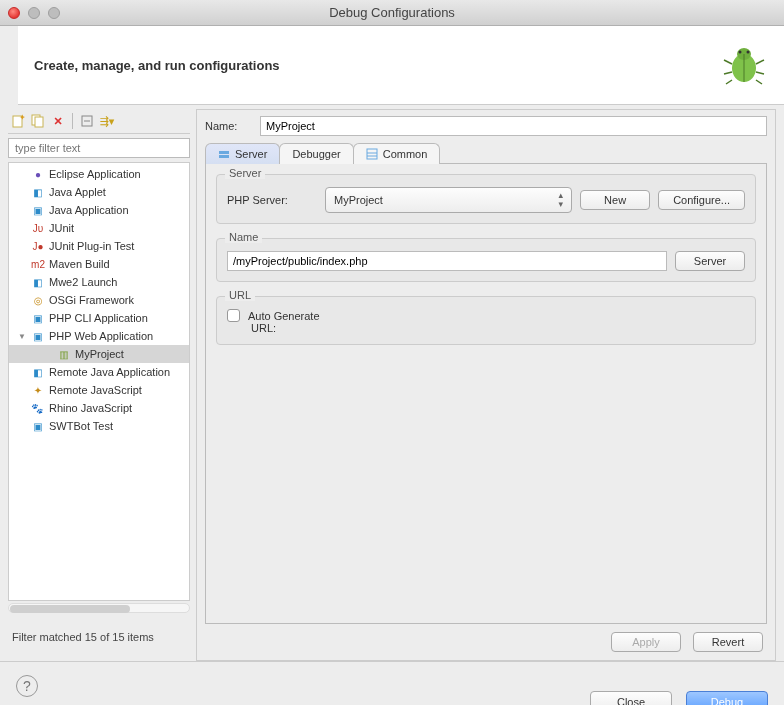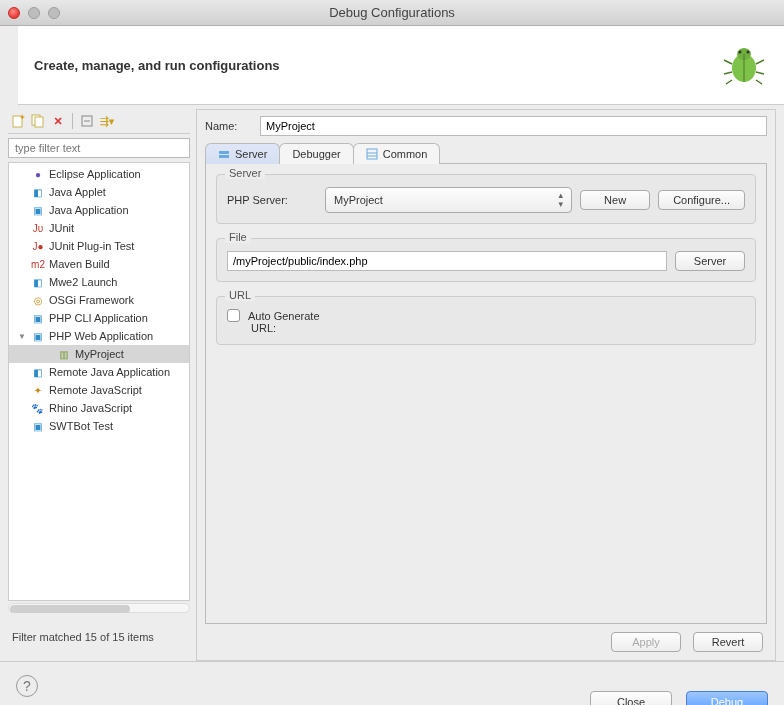--- a/index.html
+++ b/index.html
@@ -299,21 +299,21 @@
           <div class="select">
             <span>MyProject</span>
             <span class="chev">▴<br>▾</span>
           </div>
           <div class="btn">New</div>
           <div class="btn">Configure...</div>
         </div>
       </div>
 
       <div class="group">
-        <div class="group-title">File</div>
+        <div class="group-title">Name</div>
         <div class="fld-row">
           <input class="text-field" value="/myProject/public/index.php" style="">
           <div class="btn">Server</div>
         </div>
       </div>
 
       <div class="group">
         <div class="group-title">URL</div>
         <div class="fld-row" style="margin-bottom:0">
           <span class="checkbox"></span>

